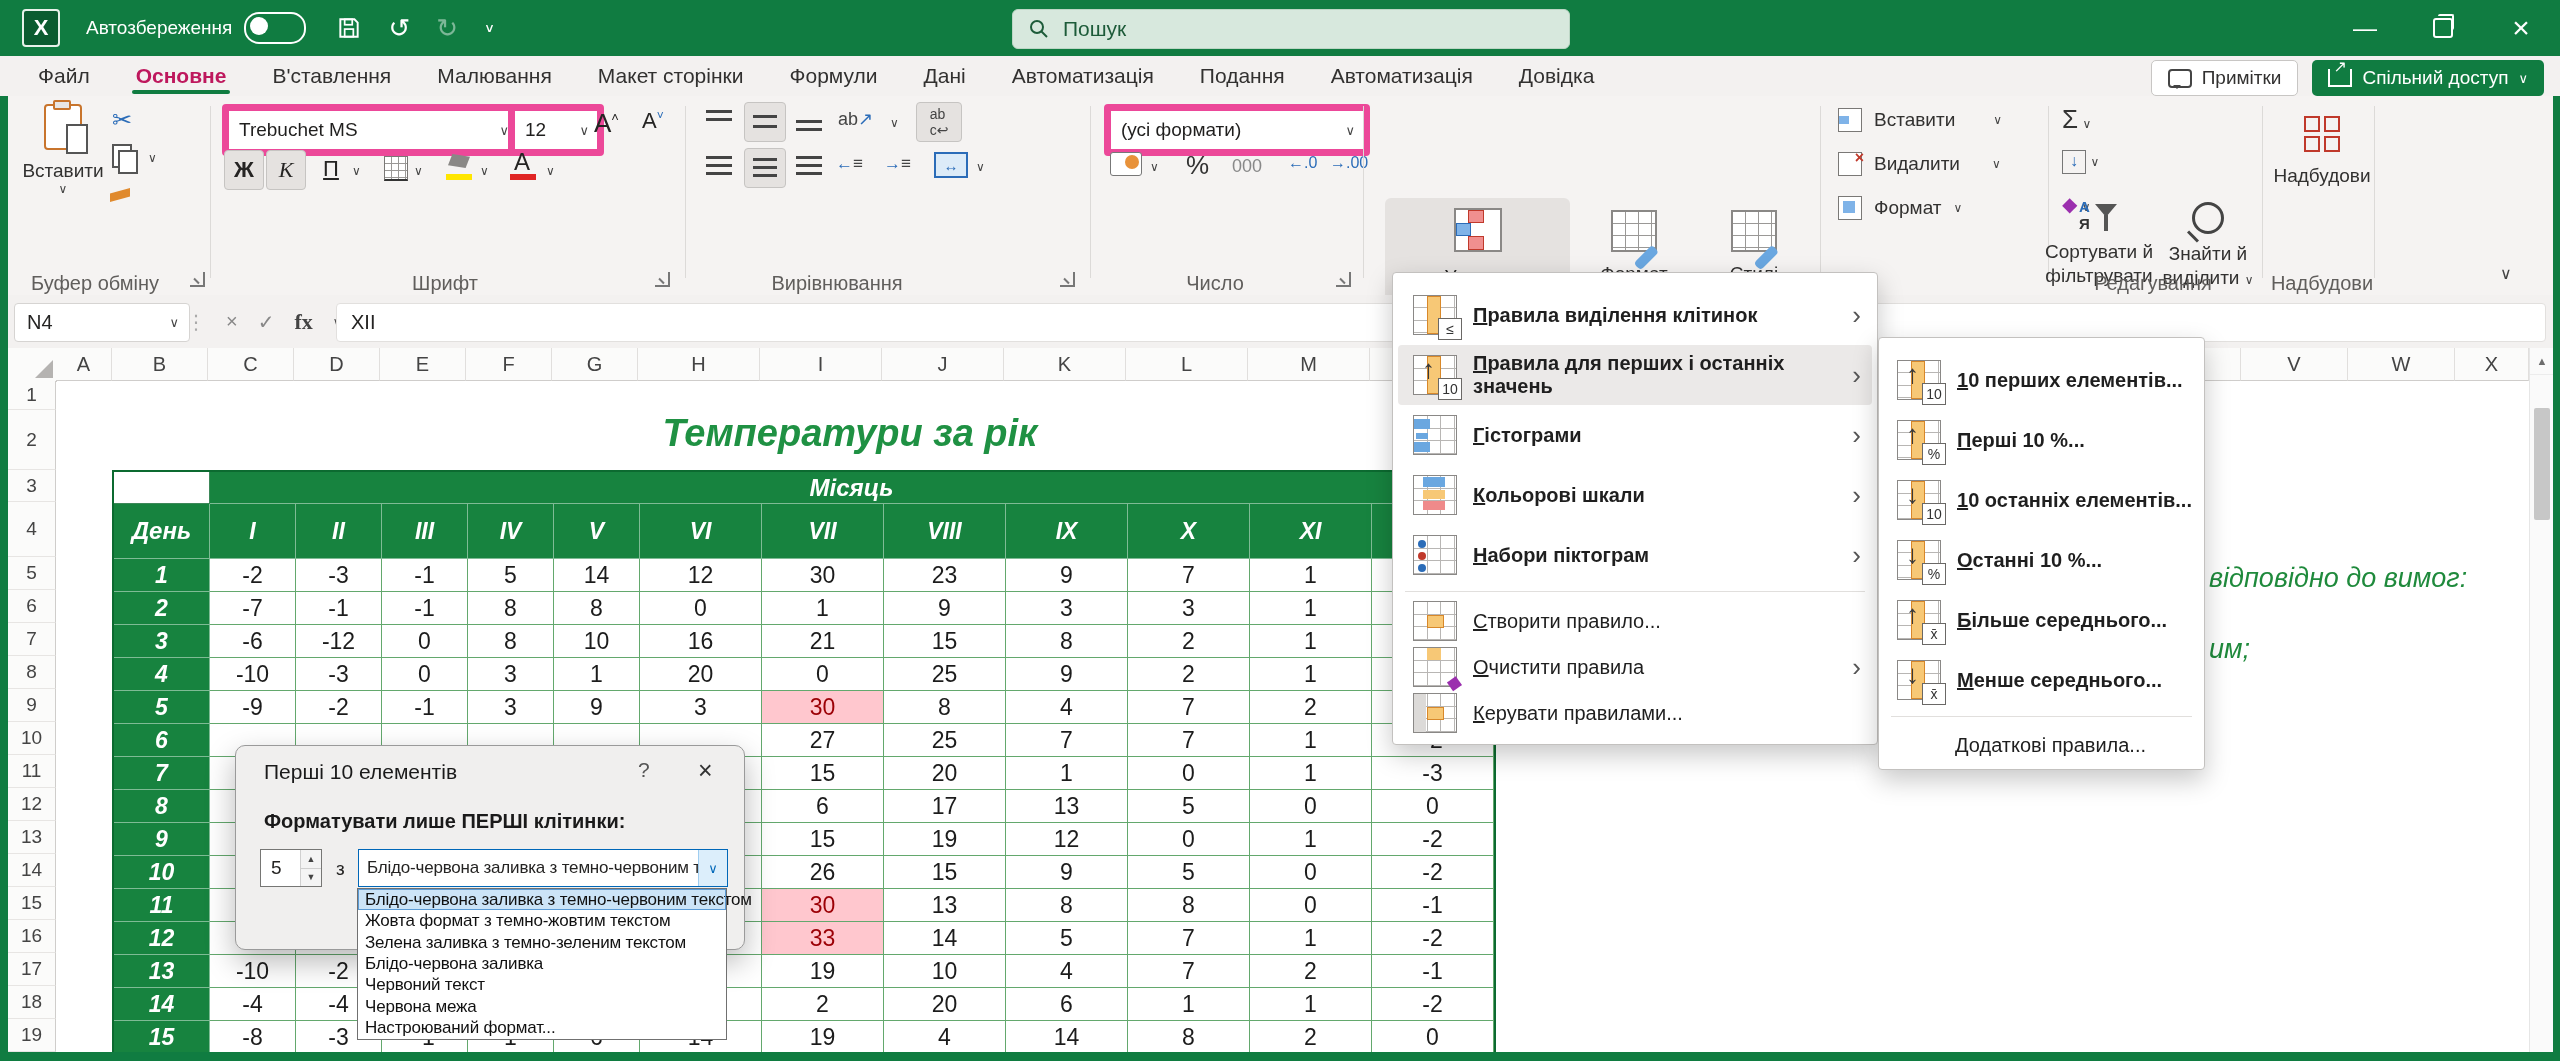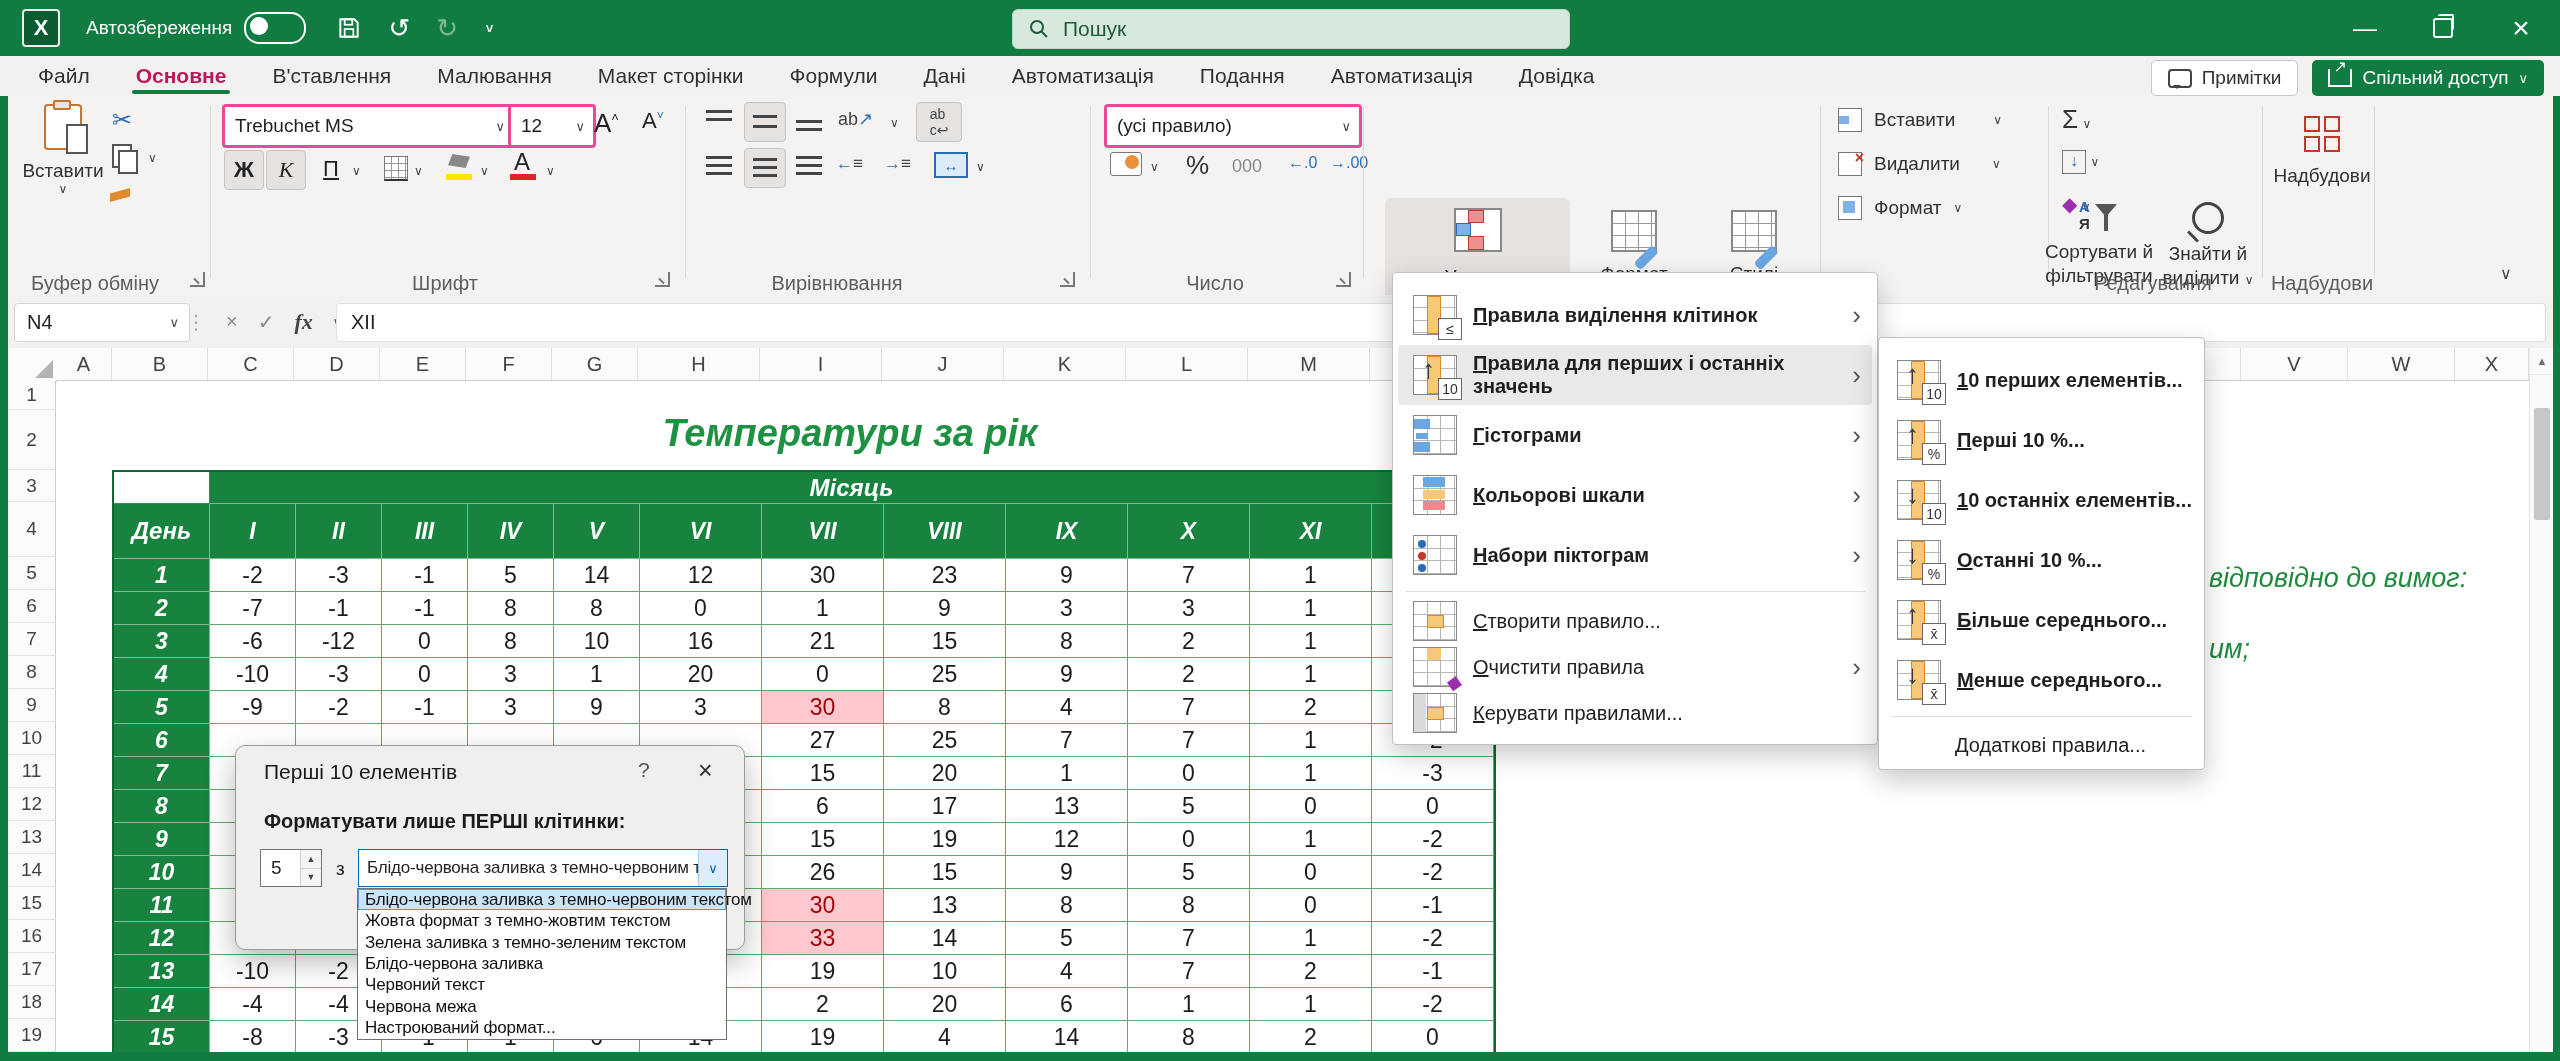--- a/index.html
+++ b/index.html
@@ -35,21 +35,21 @@
   .bubble::after{content:"";position:absolute;left:3px;bottom:-7px;border:4px solid transparent;border-top-color:#444;}
   .share-ic{width:20px;height:16px;border:2px solid #fff;border-top:none;position:relative;}
   .share-ic::after{content:"↗";position:absolute;left:3px;top:-12px;font-size:16px;color:#fff;}
   
   .ribbon{position:absolute;left:0;top:96px;width:2560px;height:199px;background:#f5f3f2;border-bottom:1px solid #d8d6d4;}
   .vsep{position:absolute;top:10px;width:1px;height:172px;background:#dcdad8;}
   .glabel{position:absolute;top:176px;font-size:20px;color:#605e5c;text-align:center;transform:translateX(-50%);}
   .launcher{position:absolute;top:176px;width:13px;height:13px;border-right:2px solid #777;border-bottom:2px solid #777;}
   .launcher::before{content:"";position:absolute;right:3px;bottom:3px;width:7px;height:2px;background:#777;transform:rotate(45deg);}
   .rbtn{position:absolute;display:flex;flex-direction:column;align-items:center;font-size:19px;color:#323130;}
-  .combo{position:absolute;background:#fff;border:3px solid #ec4899;border-radius:4px;display:flex;align-items:center;font-size:19px;padding-left:10px;color:#201f1e;}
+  .combo{position:absolute;background:#fff;border:7px solid #ec4899;border-radius:4px;display:flex;align-items:center;font-size:19px;padding-left:10px;color:#201f1e;}
   .combo .cchev{margin-left:auto;margin-right:8px;font-size:13px;color:#444;}
   .smallchev{font-size:12px;color:#444;}
   .tbtn{position:absolute;display:flex;align-items:center;justify-content:center;border-radius:4px;font-size:22px;}
   .pressed{background:#e5e2e0;border:1px solid #c6c4c2;}
   .clip-icon{width:34px;height:42px;border:2px solid #c8742c;border-radius:4px;position:relative;background:#fff;}
   .clip-icon::before{content:"";position:absolute;left:7px;top:-6px;width:14px;height:6px;background:#e8e6e4;border:2px solid #c8742c;border-radius:2px;}
   .clip-icon::after{content:"";position:absolute;right:-8px;bottom:-6px;width:18px;height:26px;background:#fff;border:2px solid #555;}
   .painter{width:20px;height:14px;background:#e08a2e;clip-path:polygon(0 40%,100% 0,100% 60%,0 100%);}
   .grid-s{width:22px;height:22px;border:1.5px solid #7a7876;background:
      repeating-linear-gradient(to right,transparent 0 6px,#9a9896 6px 7px),
@@ -78,21 +78,21 @@
   .cellrow{position:absolute;display:flex;align-items:center;gap:12px;font-size:19px;color:#323130;}
   .ci{width:22px;height:22px;border:1.5px solid #7a7876;background:#fff;position:relative;}
   .ci.ins::after{content:"";position:absolute;left:0;top:7px;width:10px;height:8px;background:#7fb3e8;}
   .ci.del::after{content:"×";position:absolute;right:-3px;top:-4px;color:#c0392b;font-weight:bold;font-size:16px;}
   .ci.fmt::after{content:"";position:absolute;left:4px;top:4px;width:12px;height:12px;background:#7fb3e8;}
   
   .fbar{position:absolute;left:0;top:295px;width:2560px;height:53px;background:#f3f1f0;display:flex;align-items:center;}
   .namebox{position:absolute;left:14px;top:8px;width:162px;height:37px;background:#fff;border:1px solid #d6d4d2;border-radius:4px;
            display:flex;align-items:center;font-size:20px;padding-left:12px;}
   .fbtns{position:absolute;left:186px;top:8px;height:37px;display:flex;align-items:center;gap:20px;font-size:20px;color:#888;}
-  .fx{font-style:italic;font-weight:bold;color:#444;font-family:"Liberation Serif",serif;font-size:22px;}
+  .fx{font-weight:bold;color:#444;font-family:"Liberation Serif",serif;font-size:22px;}
   .finput{position:absolute;left:336px;top:8px;right:14px;height:37px;background:#fff;border:1px solid #e2e0de;border-radius:4px;
           display:flex;align-items:center;font-size:20px;padding-left:14px;}
   
   .sheet{position:absolute;left:0;top:348px;width:2560px;height:704px;background:#fff;}
   .corner{position:absolute;left:8px;top:0;width:48px;height:33px;background:#fbfbfa;border-right:1px solid #cfcdcb;border-bottom:1px solid #cfcdcb;}
   .corner::after{content:"";position:absolute;right:3px;bottom:3px;border:9px solid transparent;border-right-color:#b5b3b1;border-bottom-color:#b5b3b1;}
   #colheads{position:absolute;left:56px;top:0;height:33px;display:flex;}
   .colhead{height:33px;display:flex;align-items:center;justify-content:center;font-size:20px;color:#444;
            border-right:1px solid #e1dfdd;border-bottom:1px solid #cfcdcb;background:#fbfbfa;box-sizing:border-box;}
   #gutter{position:absolute;left:8px;top:33px;width:48px;}
@@ -298,21 +298,21 @@
     <div class="abs lines" style="left:796px;top:60px;width:26px;height:20px;background:linear-gradient(#444 0 3px,transparent 3px 8px,#444 8px 11px,transparent 11px 16px,#444 16px 19px,transparent 19px);"></div>
     <div class="abs" style="left:836px;top:58px;font-size:17px;color:#2b6cb8;">←<span style="color:#444;">≡</span></div>
     <div class="abs" style="left:884px;top:58px;font-size:17px;color:#2b6cb8;">→<span style="color:#444;">≡</span></div>
     <div class="abs" style="left:934px;top:56px;width:30px;height:22px;border:2px solid #2b6cb8;display:flex;align-items:center;justify-content:center;color:#2b6cb8;font-size:15px;background:#dcebf8;">↔</div>
     <span class="abs smallchev" style="left:976px;top:64px;">∨</span>
     <div class="glabel" style="left:837px;">Вирівнювання</div>
     <div class="launcher" style="left:1060px;"></div>
     <div class="vsep" style="left:1090px;"></div>
 
     <div class="combo" style="left:1104px;top:8px;width:242px;height:38px;">
-      <span>(усі правило)</span>
+      <span>(усі формати)</span>
       <span class="cchev">∨</span>
     </div>
     <div class="abs" style="left:1110px;top:56px;width:30px;height:22px;border:1.5px solid #777;border-radius:3px;position:relative;background:#fff;">
         <span style="position:absolute;right:2px;top:2px;width:14px;height:14px;border-radius:50%;background:#e8923a;"></span>
       </div>
     <span class="abs smallchev" style="left:1150px;top:64px;">∨</span>
     <div class="abs" style="left:1186px;top:54px;font-size:26px;color:#333;">%</div>
     <div class="abs" style="left:1232px;top:60px;font-size:18px;color:#888;">000</div>
     <div class="abs" style="left:1288px;top:58px;font-size:16px;color:#2b6cb8;">←.0</div>
     <div class="abs" style="left:1330px;top:58px;font-size:16px;color:#2b6cb8;">→.00</div>

